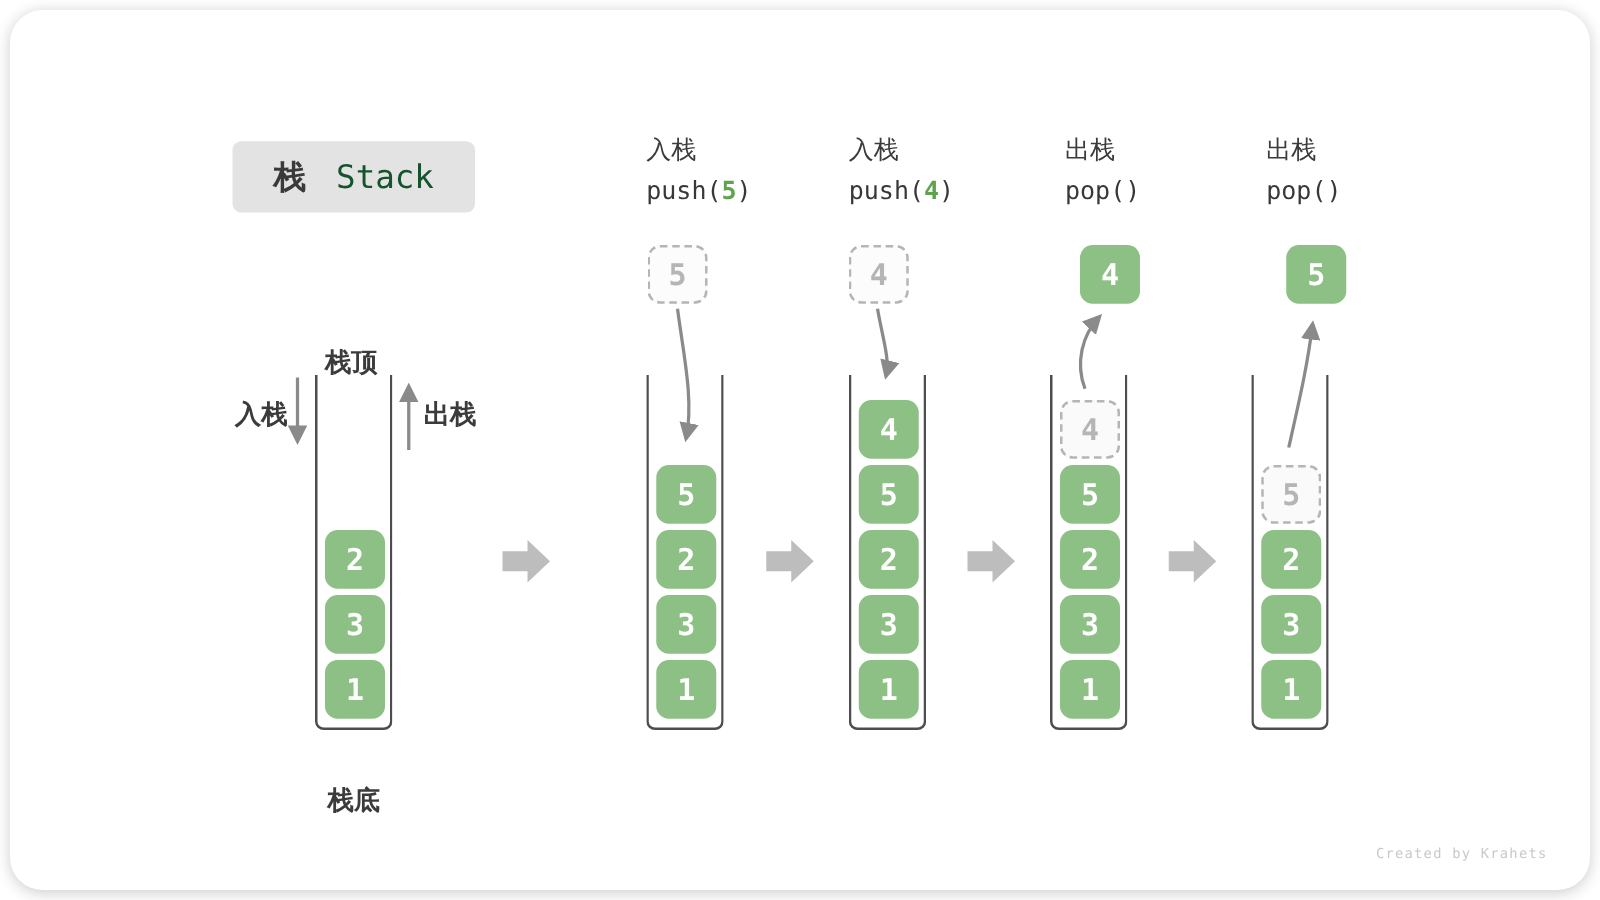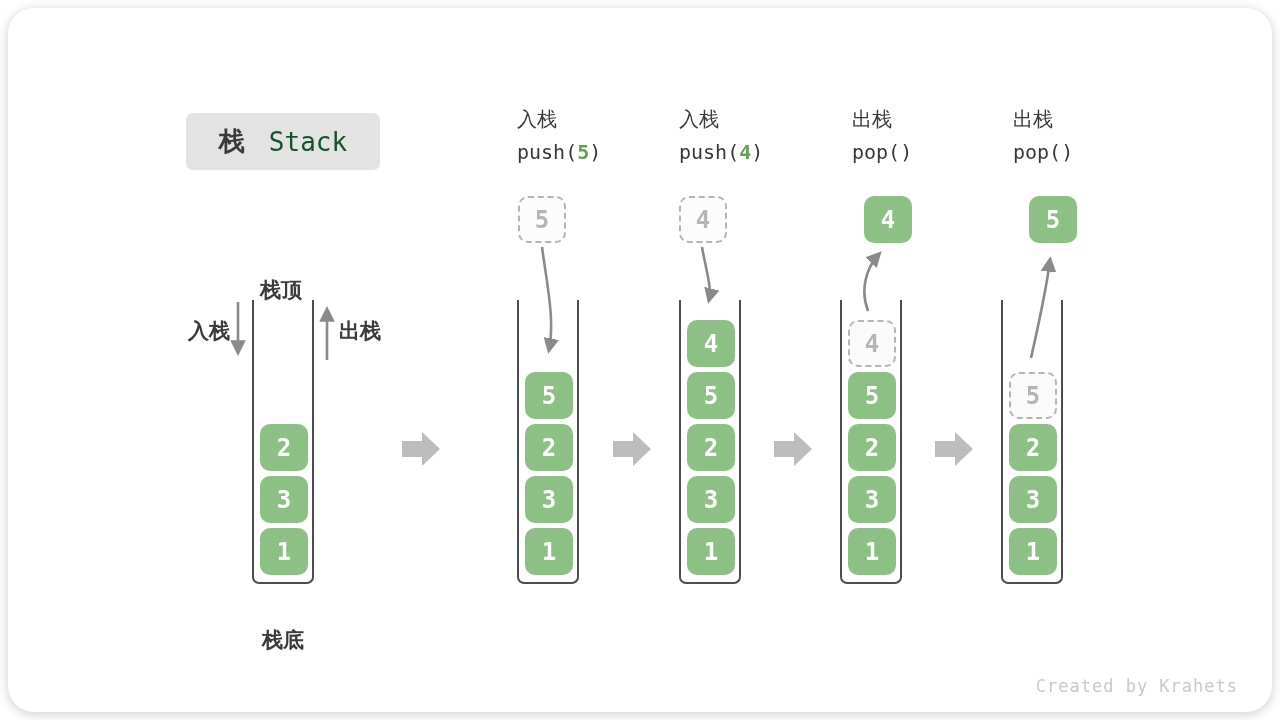--- a/index.html
+++ b/index.html
@@ -41,21 +41,21 @@
   .cn-label{position:absolute;font-size:21px;font-weight:700;color:#3b3b3b;
             white-space:nowrap;}
   .op-label{position:absolute;top:106px;white-space:nowrap;}
   .op-cn{font-size:20px;font-weight:500;color:#3b3b3b;line-height:26px;}
   .op-code{font-family:"DejaVu Sans Mono","Liberation Mono",monospace;
            font-size:20px;color:#383838;line-height:30px;margin-top:5px;}
   .op-code .green-arg{color:#5fa34f;font-weight:700;}
 
   .watermark{position:absolute;top:676px;right:42px;
              font-family:"DejaVu Sans Mono","Liberation Mono",monospace;
-             font-size:17px;color:#c9c9c9;letter-spacing:1px;}
+             font-size:11px;color:#c9c9c9;letter-spacing:1px;}
 
   svg.overlay{position:absolute;left:0;top:0;pointer-events:none;}
 </style>
 </head>
 <body>
 
 <div class="page">
   <div class="card"></div>
 
   <div class="title-box">

